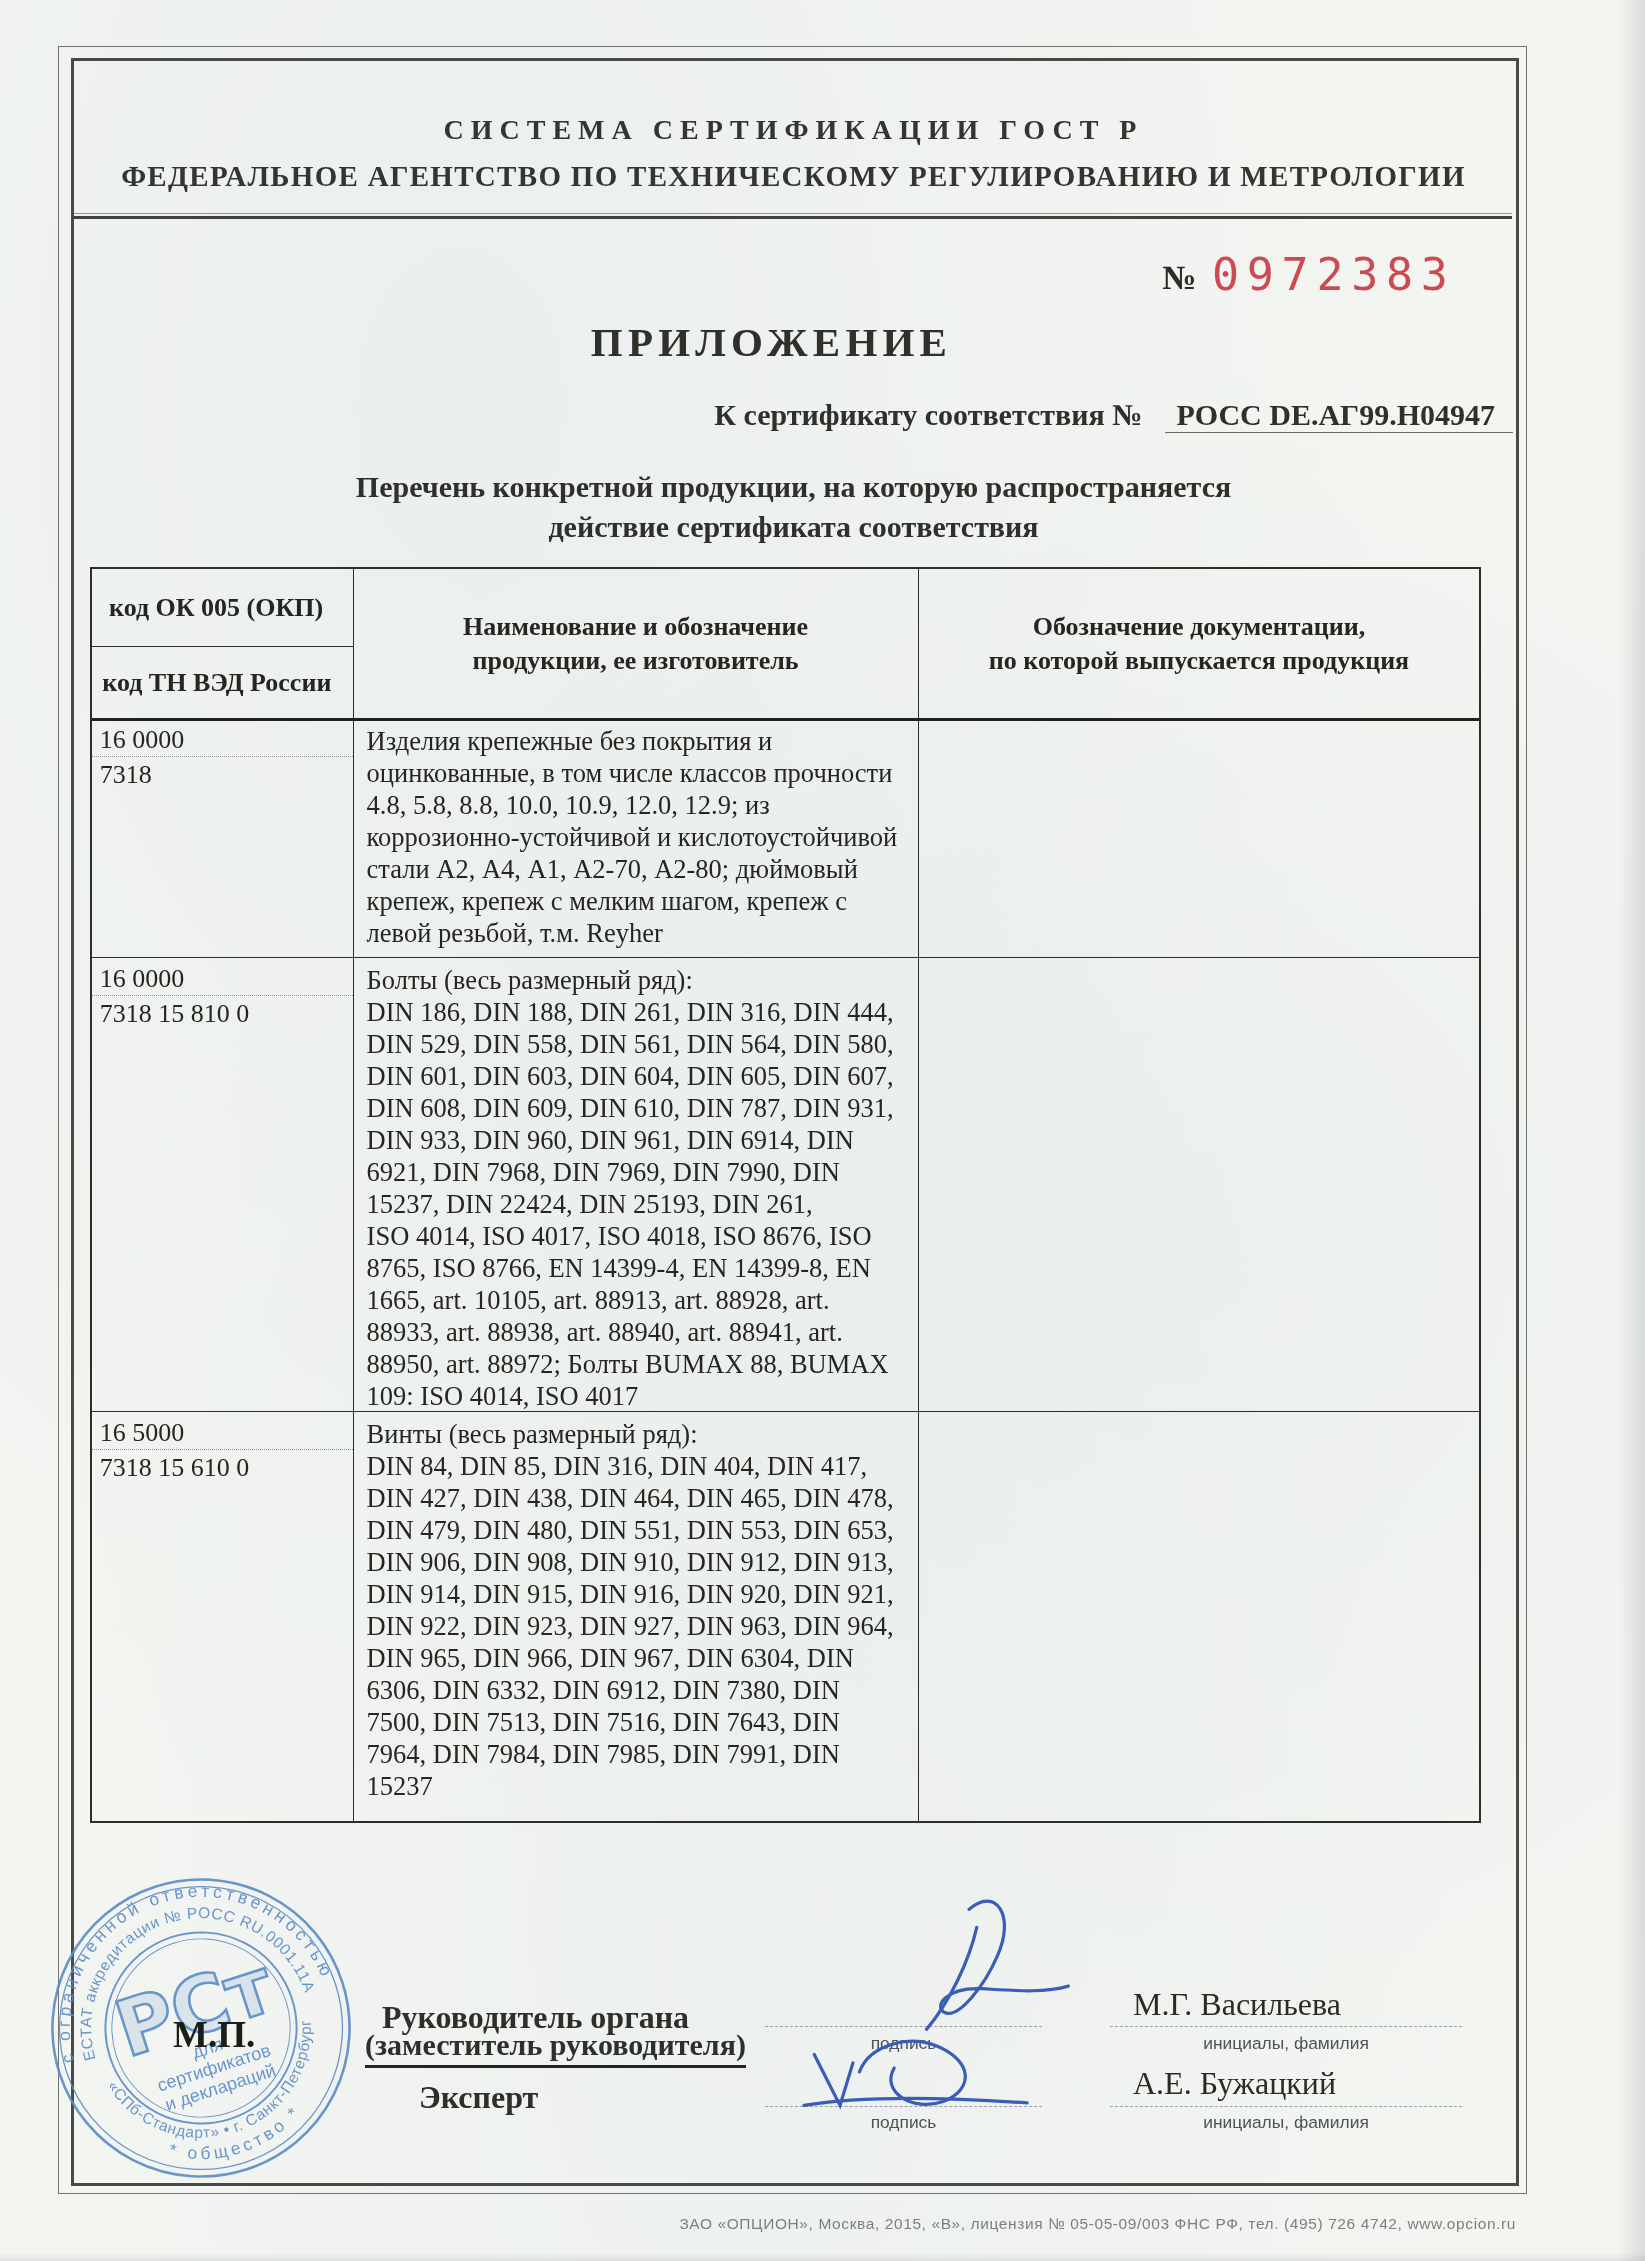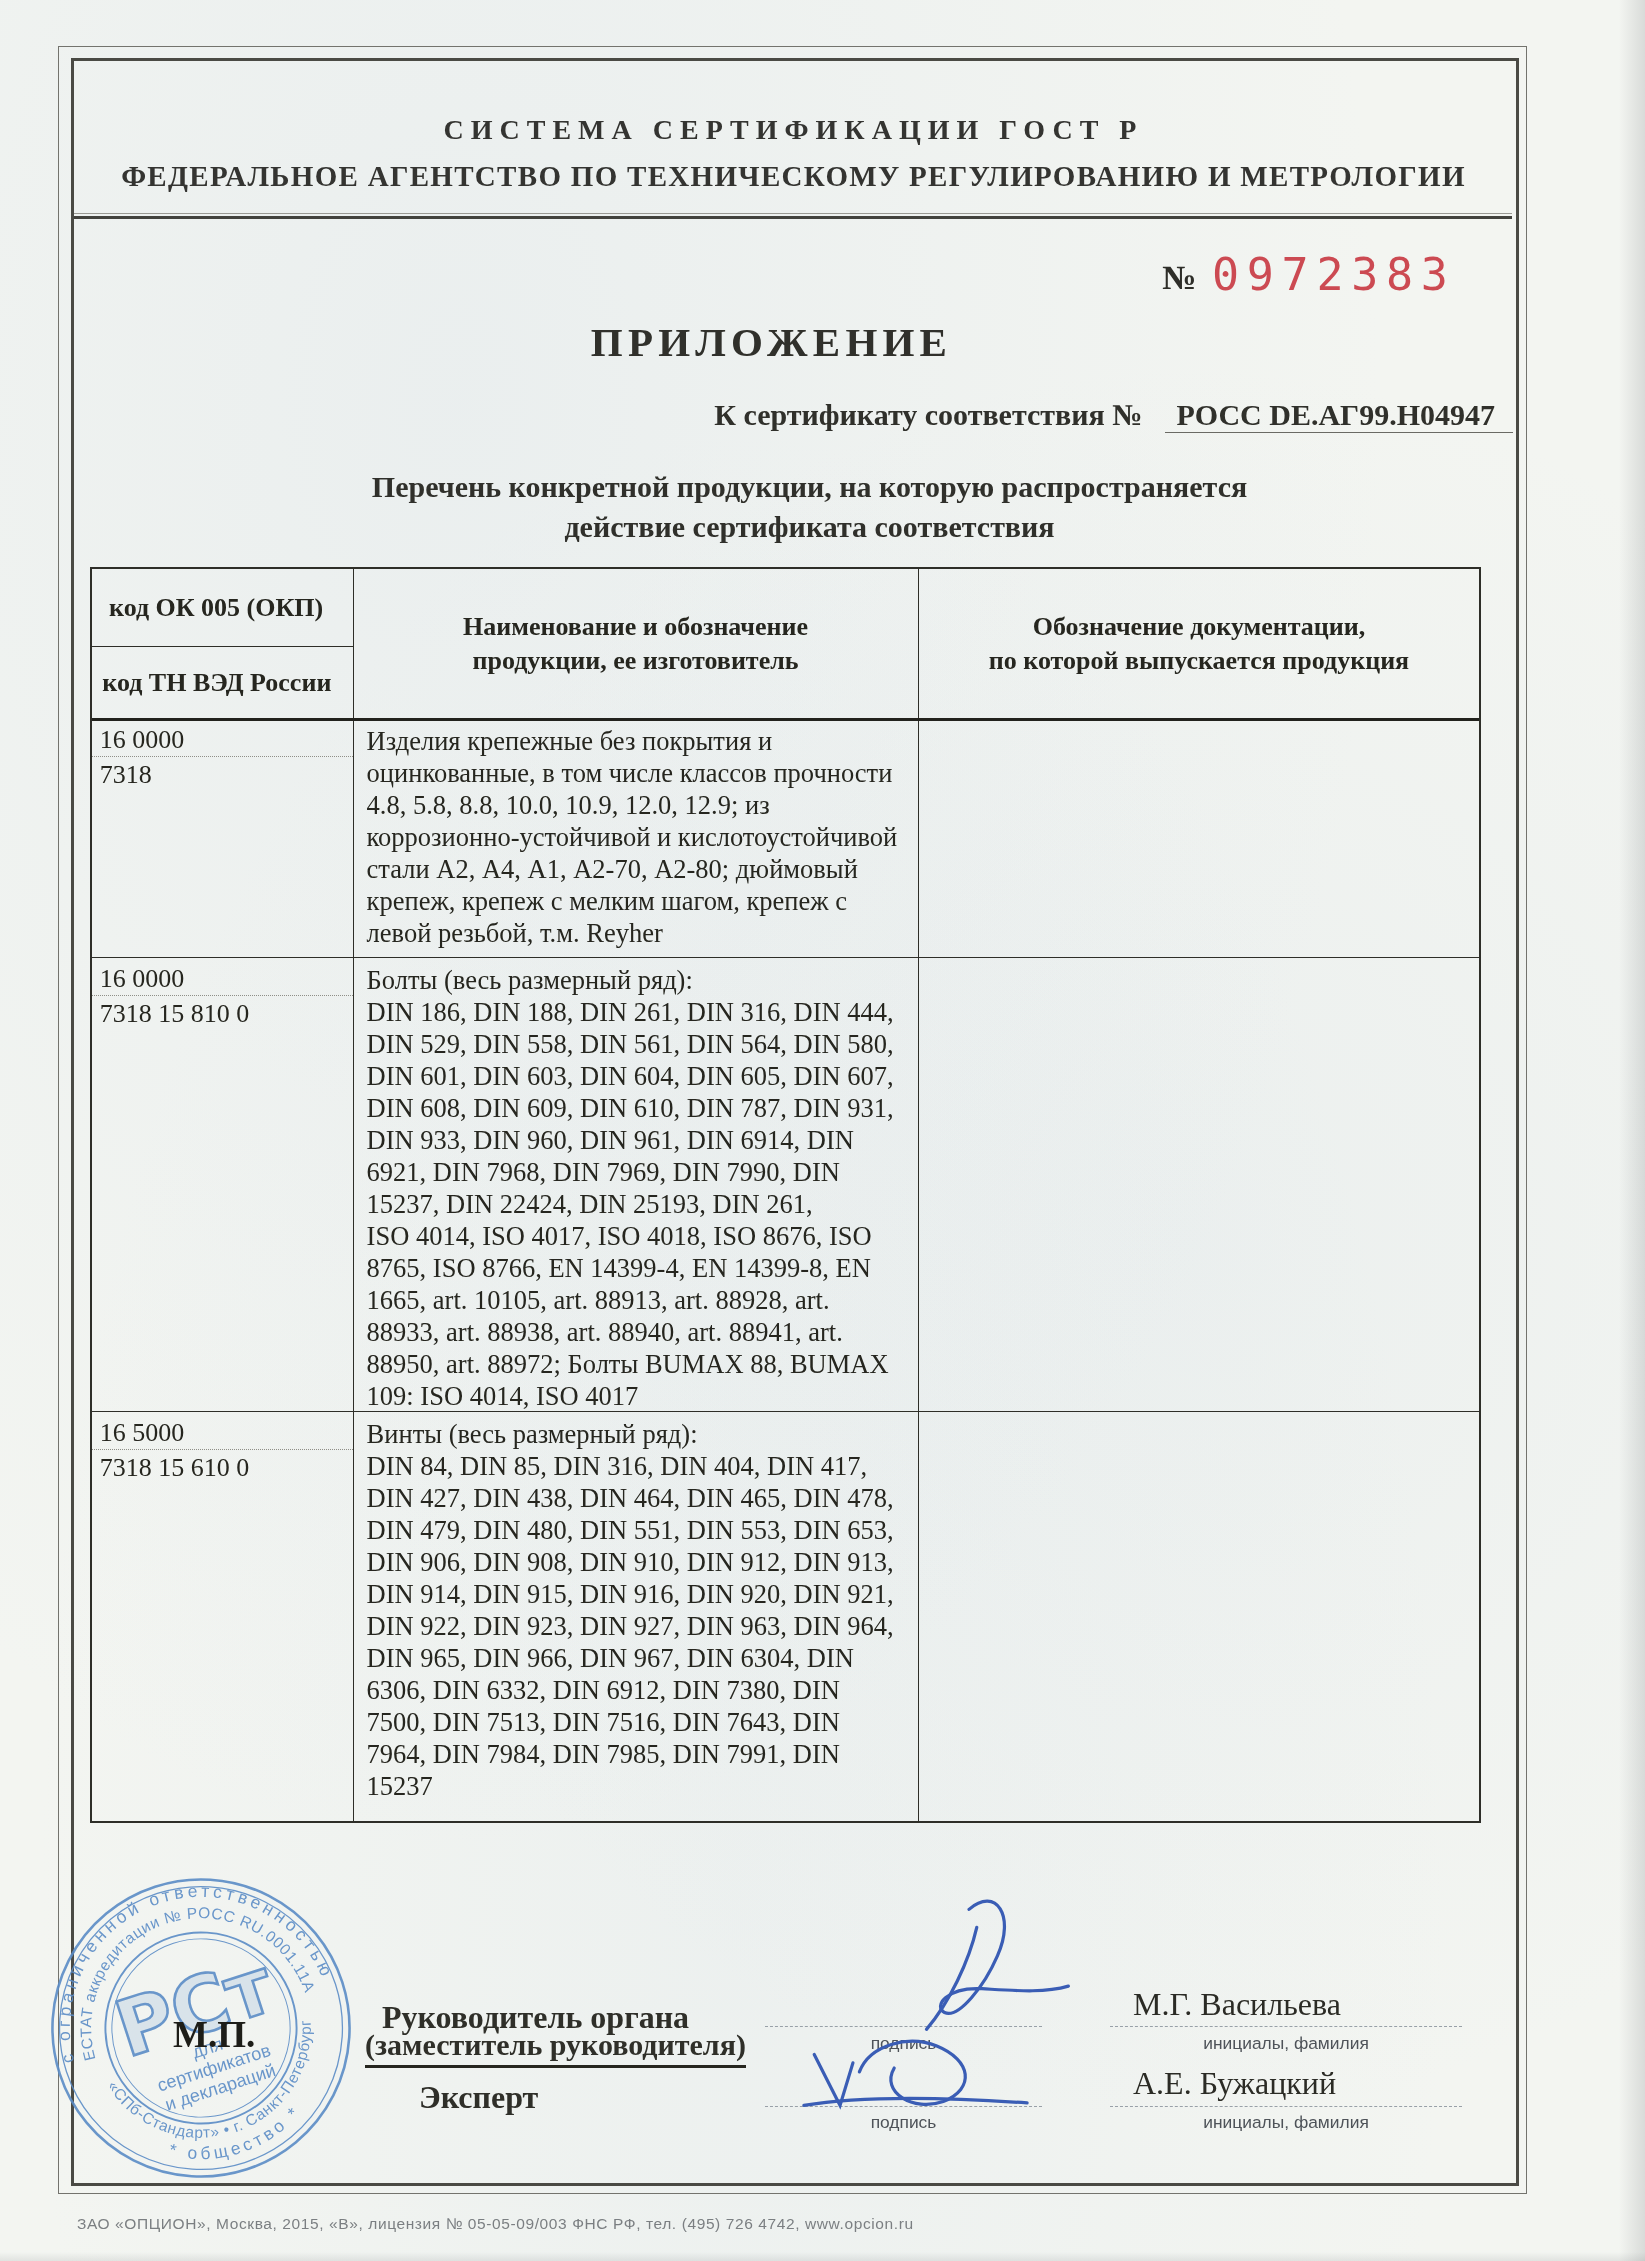--- a/index.html
+++ b/index.html
@@ -42,21 +42,21 @@
     color:#cc4a52;letter-spacing:7.7px;}
 
   .doc-title{position:absolute;left:52px;top:318px;width:1439px;text-align:center;
     font-size:41px;font-weight:bold;letter-spacing:5.2px;color:#30302b;}
 
   .cert-line{position:absolute;left:74px;top:398px;width:1439px;text-align:right;
     font-size:30px;font-weight:bold;color:#30302b;}
   .cert-number{font-weight:600;border-bottom:1.9px solid #6a6a64;padding:0 18px 1.3px 11.6px;}
 
   .subtitle{position:absolute;left:74px;width:1439px;text-align:center;
-    font-size:30px;font-weight:bold;color:#30302b;margin-left:16px;}
+    font-size:30px;font-weight:bold;color:#30302b;}
   .s1{top:470px;}
   .s2{top:510px;}
 
   
   .ptable{position:absolute;left:90px;top:567px;width:1387px;height:1252px;
     border:2.6px solid #2e2e28;}
   .cell{position:absolute;box-sizing:border-box;color:#26261f;}
   .vline{position:absolute;top:0;bottom:0;width:0;border-left:1.9px solid #2e2e28;}
   .v1{left:261px;} .v2{left:826px;}
   .hline{position:absolute;left:0;right:0;height:0;}
@@ -100,21 +100,21 @@
 
   .person-name{position:absolute;font-size:32px;color:#2b2b25;}
   .name1{left:1133px;top:1986px;}
   .name2{left:1133px;top:2065px;}
 
   .mp{position:absolute;left:173px;top:2013px;font-size:37px;font-weight:600;color:#1d1d18;z-index:5;}
 
   .stamp-svg{position:absolute;left:46px;top:1873px;z-index:3;opacity:0.9;}
   .sign-svg{position:absolute;left:742px;top:1859px;z-index:4;}
 
-  .footer{position:absolute;left:77px;top:2215px;width:1439px;text-align:left;
+  .footer{position:absolute;left:77px;top:2215px;width:1439px;text-align:right;
     font-family:"Liberation Sans", sans-serif;font-size:15.5px;color:#7b7f82;letter-spacing:0.6px;}
 </style>
 </head>
 <body>
 
 <div class="sheet">
 
   <div class="frame-outer"></div>
   <div class="frame-inner"></div>
 

